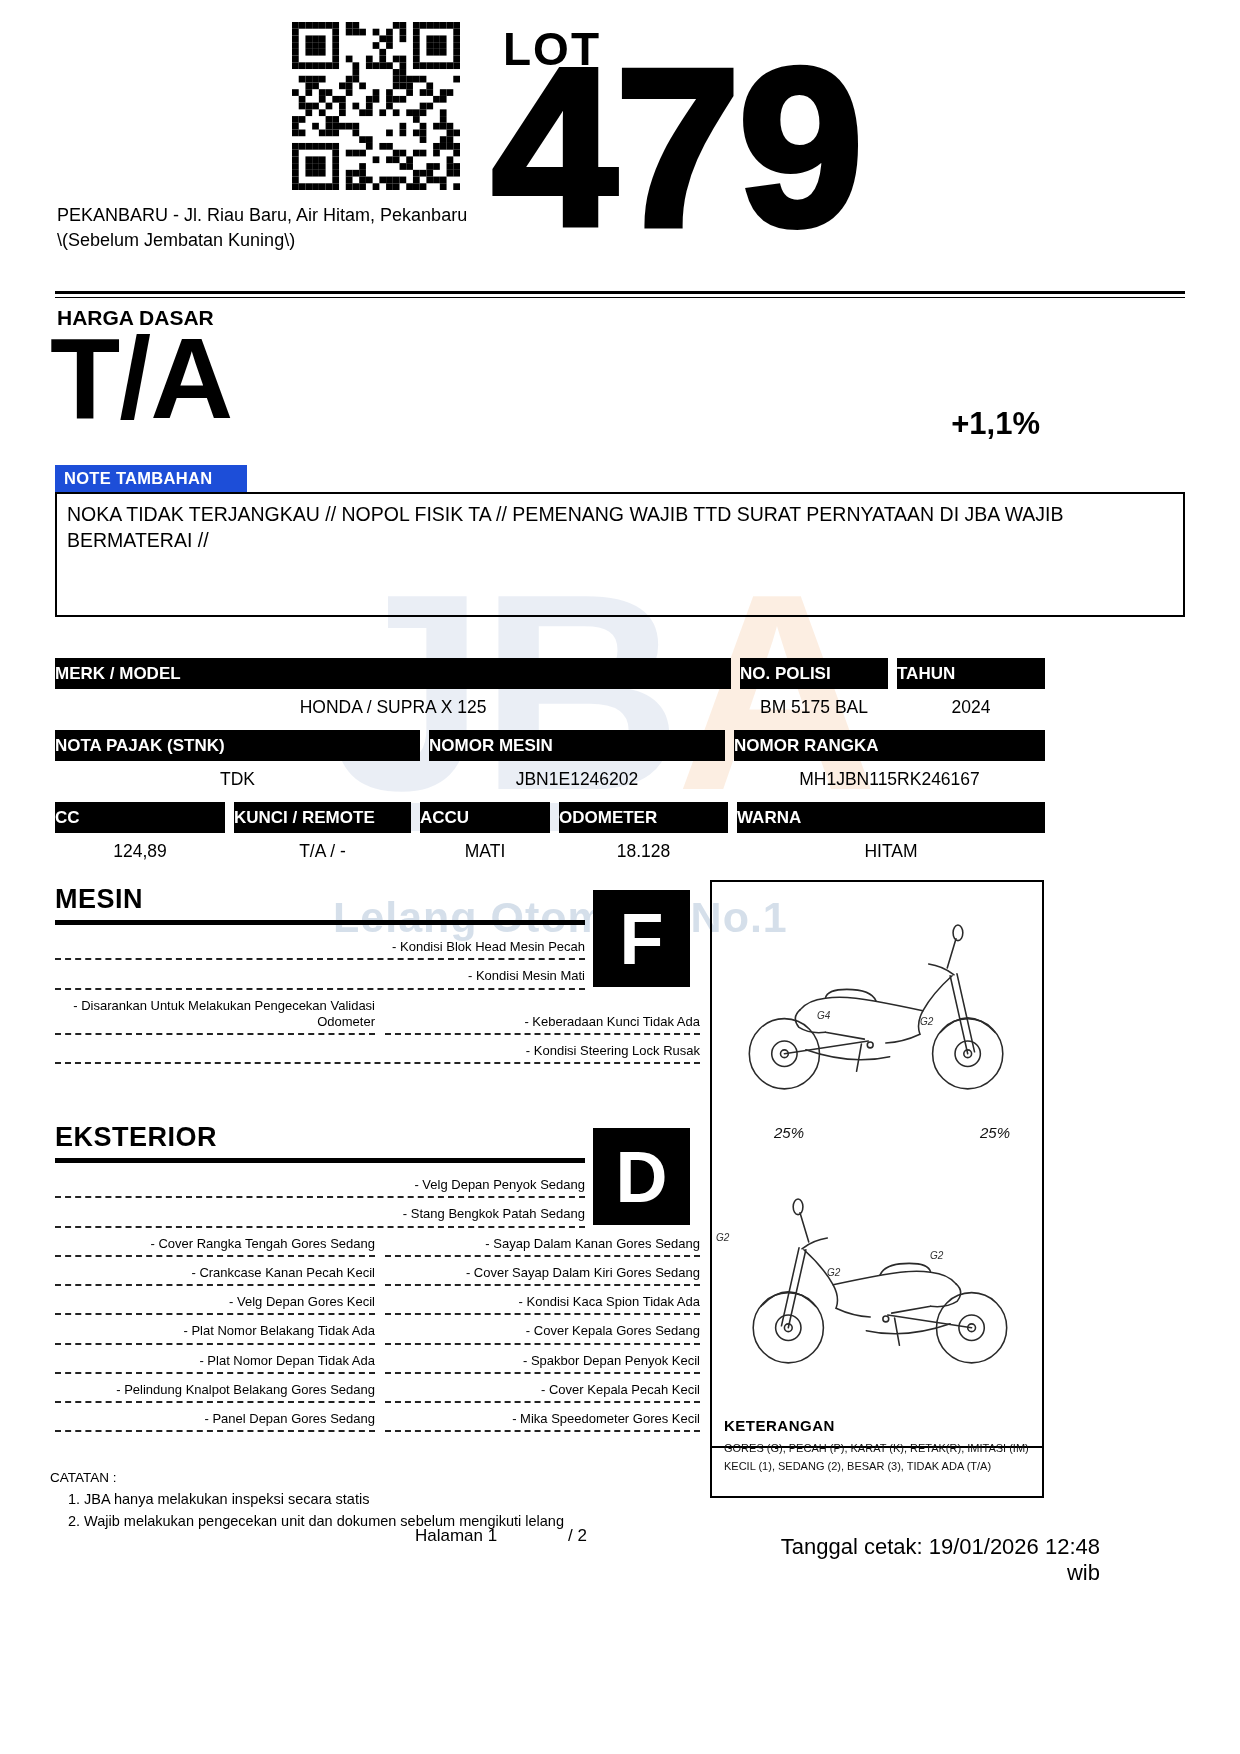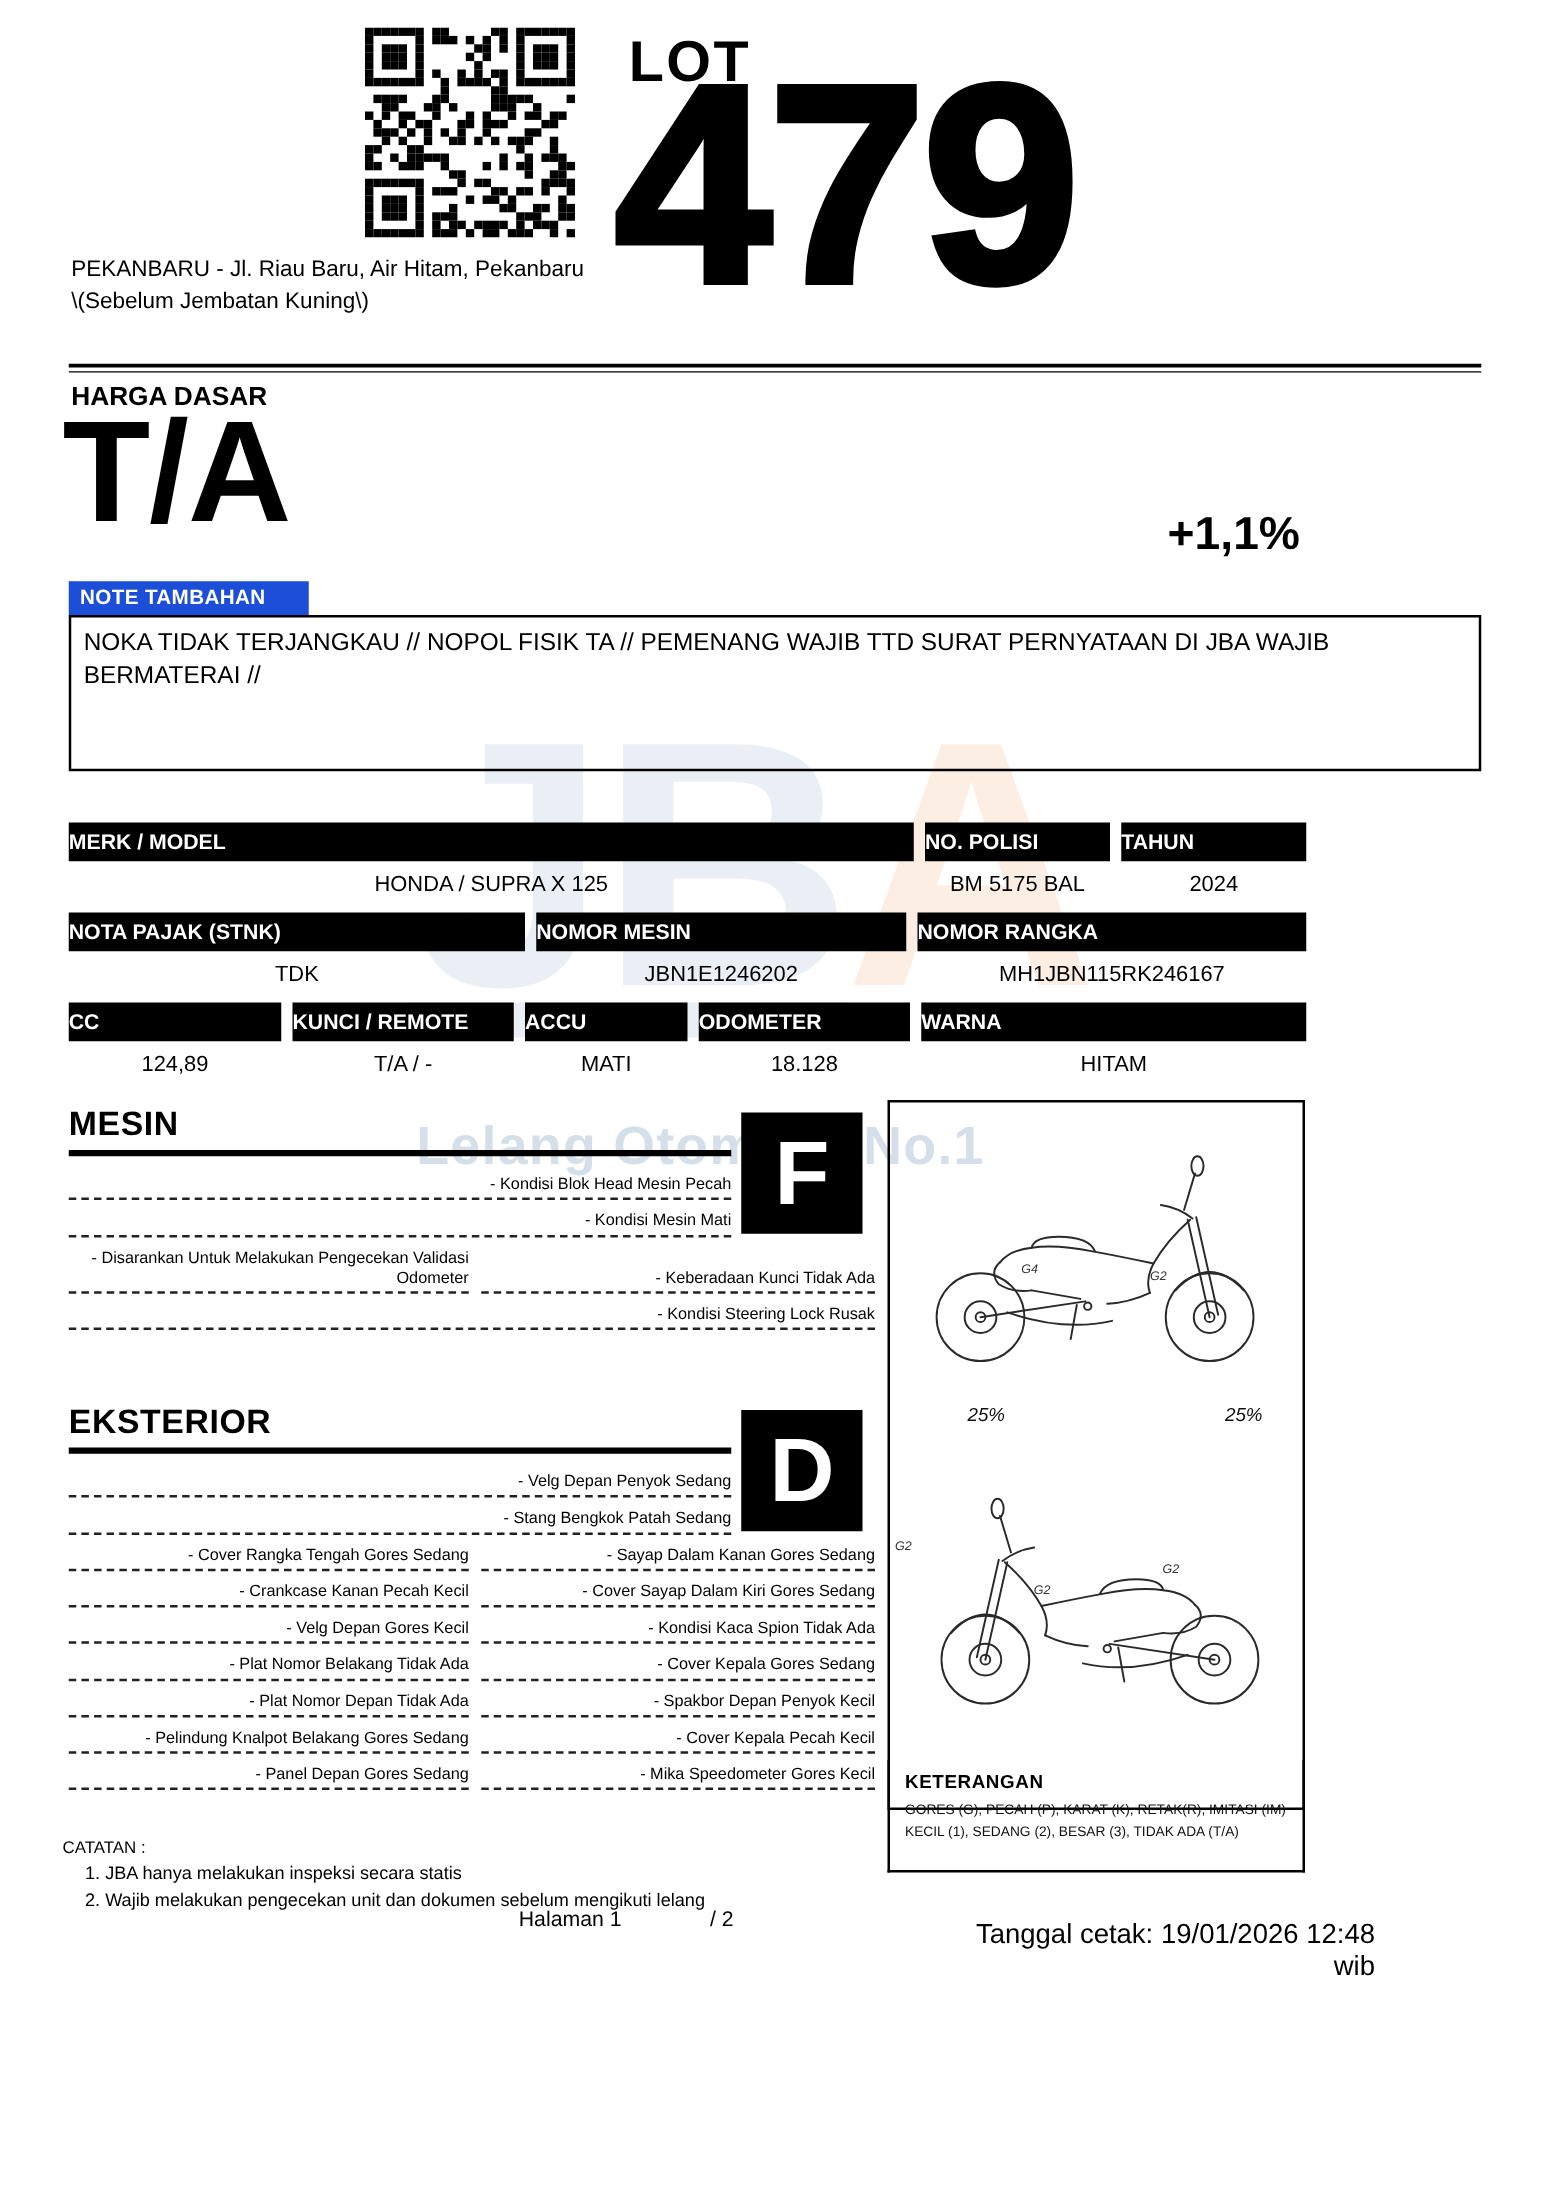--- a/index.html
+++ b/index.html
@@ -17,21 +17,21 @@
 
   
   .qr{left:292px;top:22px;width:168px;height:168px;}
   .lot-label{left:503px;top:22px;font-size:46px;font-weight:bold;letter-spacing:2px;}
   .lot-number{left:492px;top:35px;font-size:225px;font-weight:bold;line-height:1;letter-spacing:-2px;-webkit-text-stroke:6px #000;}
   .event-info{left:57px;top:203px;font-size:18px;line-height:1.4;}
   .divider{left:55px;top:291px;width:1130px;height:7px;border-top:3px solid #000;border-bottom:1px solid #000;}
 
   .harga-label{left:57px;top:306px;font-size:21px;font-weight:bold;}
   .harga-value{left:50px;top:318px;font-size:115px;font-weight:bold;letter-spacing:-1px;line-height:1.05;}
-  .increment{left:900px;top:406px;width:140px;text-align:right;font-size:37px;font-weight:bold;}
+  .increment{left:900px;top:406px;width:140px;text-align:right;font-size:31px;font-weight:bold;}
 
   .note-label{left:55px;top:465px;width:192px;height:27px;background:#1d4ed8;color:#fff;font-weight:bold;
               font-size:16.5px;line-height:27px;padding-left:9px;letter-spacing:.3px;}
   .note-box{left:55px;top:492px;width:1130px;height:125px;border:2px solid #000;padding:7px 10px;
             font-size:19.5px;line-height:1.35;}
 
   
   .spec-table{left:55px;top:658px;width:990px;}
   .spec-row{display:flex;gap:9px;}
   .spec-head{background:#000;color:#fff;font-weight:bold;font-size:17px;text-align:left;padding:6px 0 5px;}

